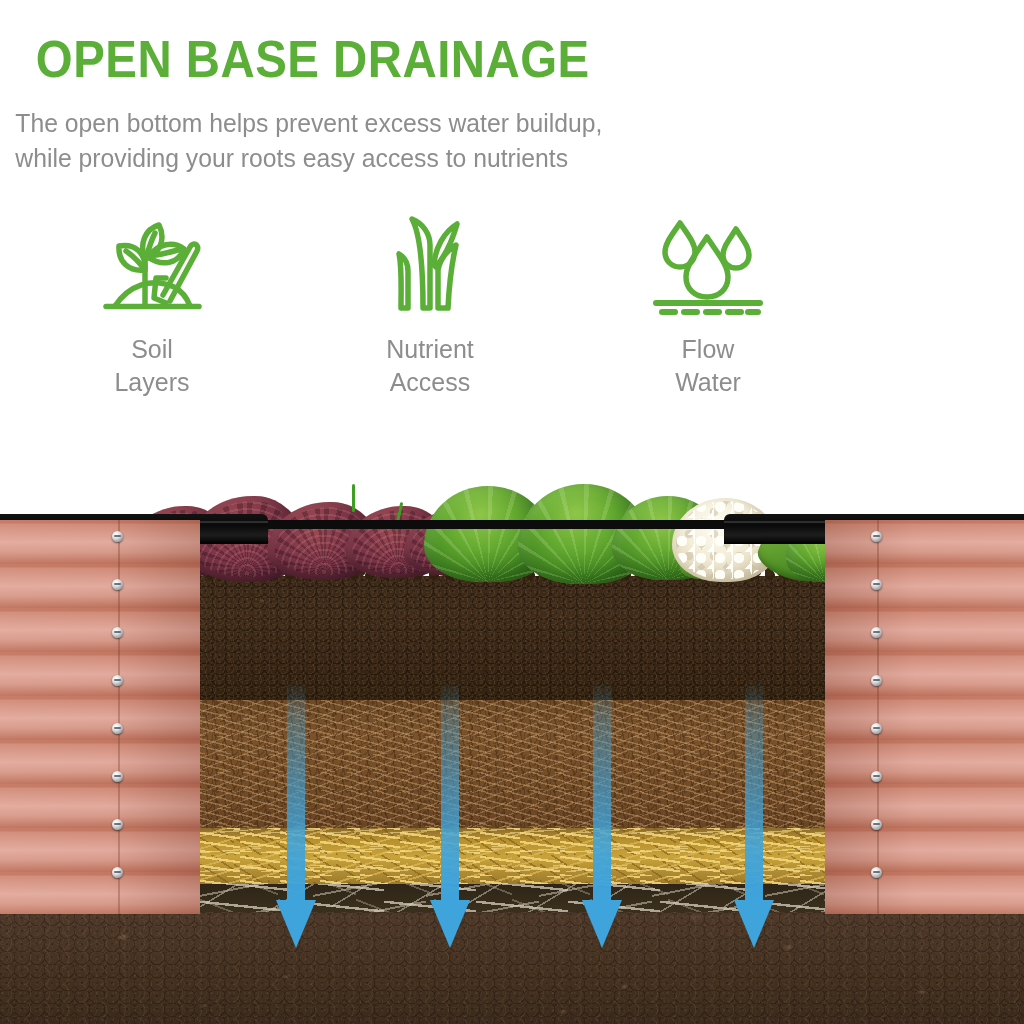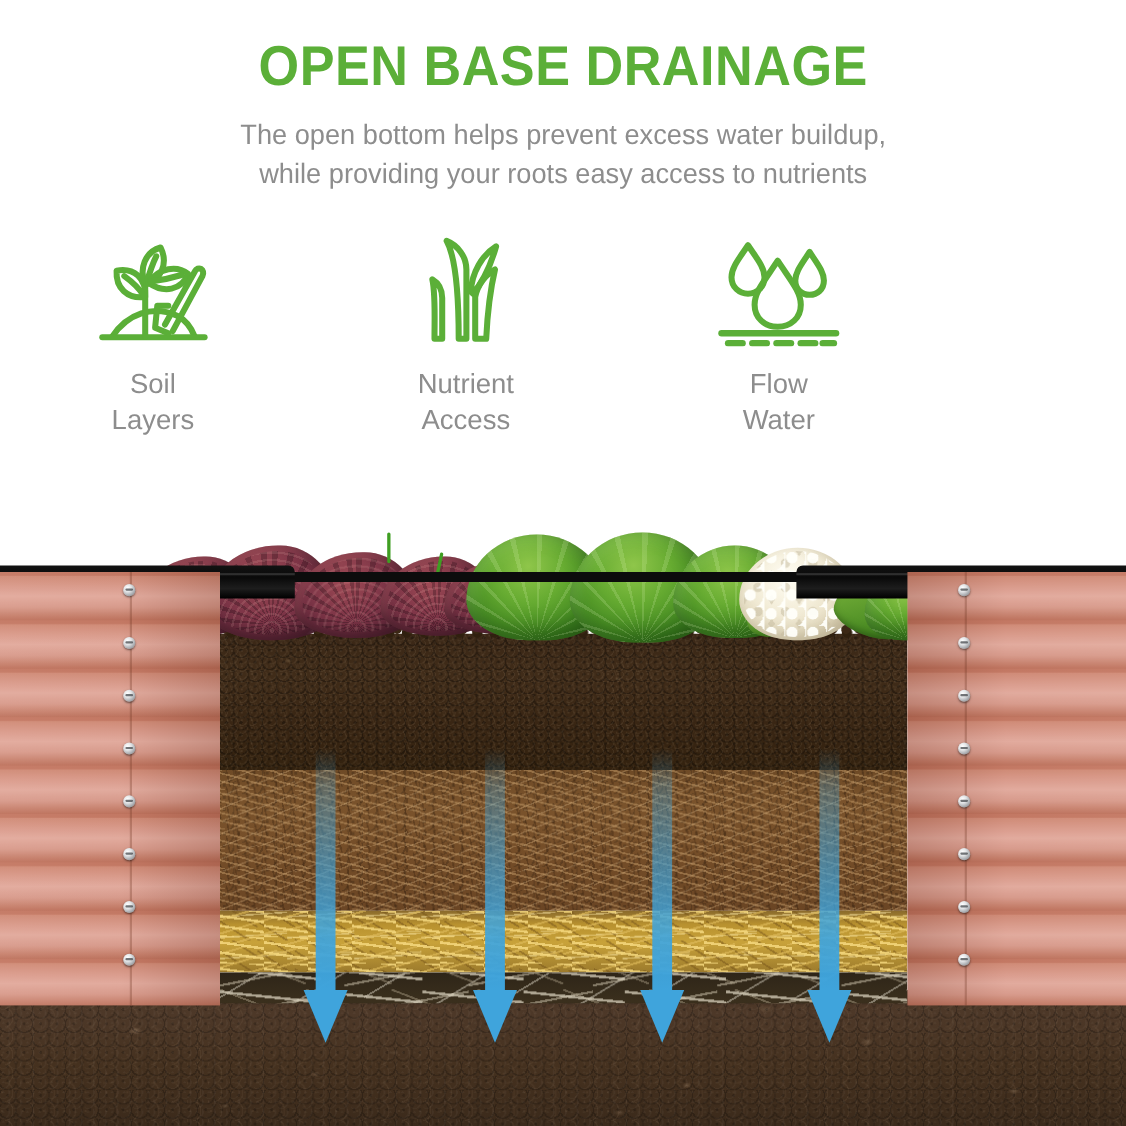--- a/index.html
+++ b/index.html
@@ -1,33 +1,33 @@
 <!DOCTYPE html>
 <html><head>
 <meta charset="utf-8">
 <style>
   * { margin:0; padding:0; box-sizing:border-box; }
   html,body { width:1024px; height:1024px; background:#ffffff; }
   body { font-family:"Liberation Sans", sans-serif; position:relative; overflow:hidden; }
 
   
-  .header { position:absolute; top:0; left:0; width:1024px; height:200px; text-align:center; }
+  .header { position:absolute; top:0; left:0; width:1024px; height:200px; }
   .title {
     font-size:51px; font-weight:bold; letter-spacing:0.5px;
     color:#5BAF38; margin-top:34px; line-height:1.0;
     transform:scaleX(0.93); transform-origin:center;
   }
   .subtitle {
     margin-top:21px; font-size:25.5px; color:#8d8d8d; line-height:1.38;
     font-weight:300; transform:scaleX(0.97);
   }
 
   
   .features { position:absolute; top:212px; left:0; width:847px; height:212px;
-              display:flex; justify-content:space-between; align-items:flex-start; }
+              display:flex; justify-content:flex-end; align-items:flex-start; }
   .feature { width:278px; display:flex; flex-direction:column; align-items:center; }
   .feat-icon { height:105px; display:flex; align-items:center; justify-content:center; }
   .feat-label { margin-top:16px; font-size:25px; color:#8d8d8d; line-height:1.30;
                 text-align:center; font-weight:300; }
 
   
   .stage { position:absolute; left:0; top:424px; width:1024px; height:600px; overflow:hidden; }
 
   
   .ground {

